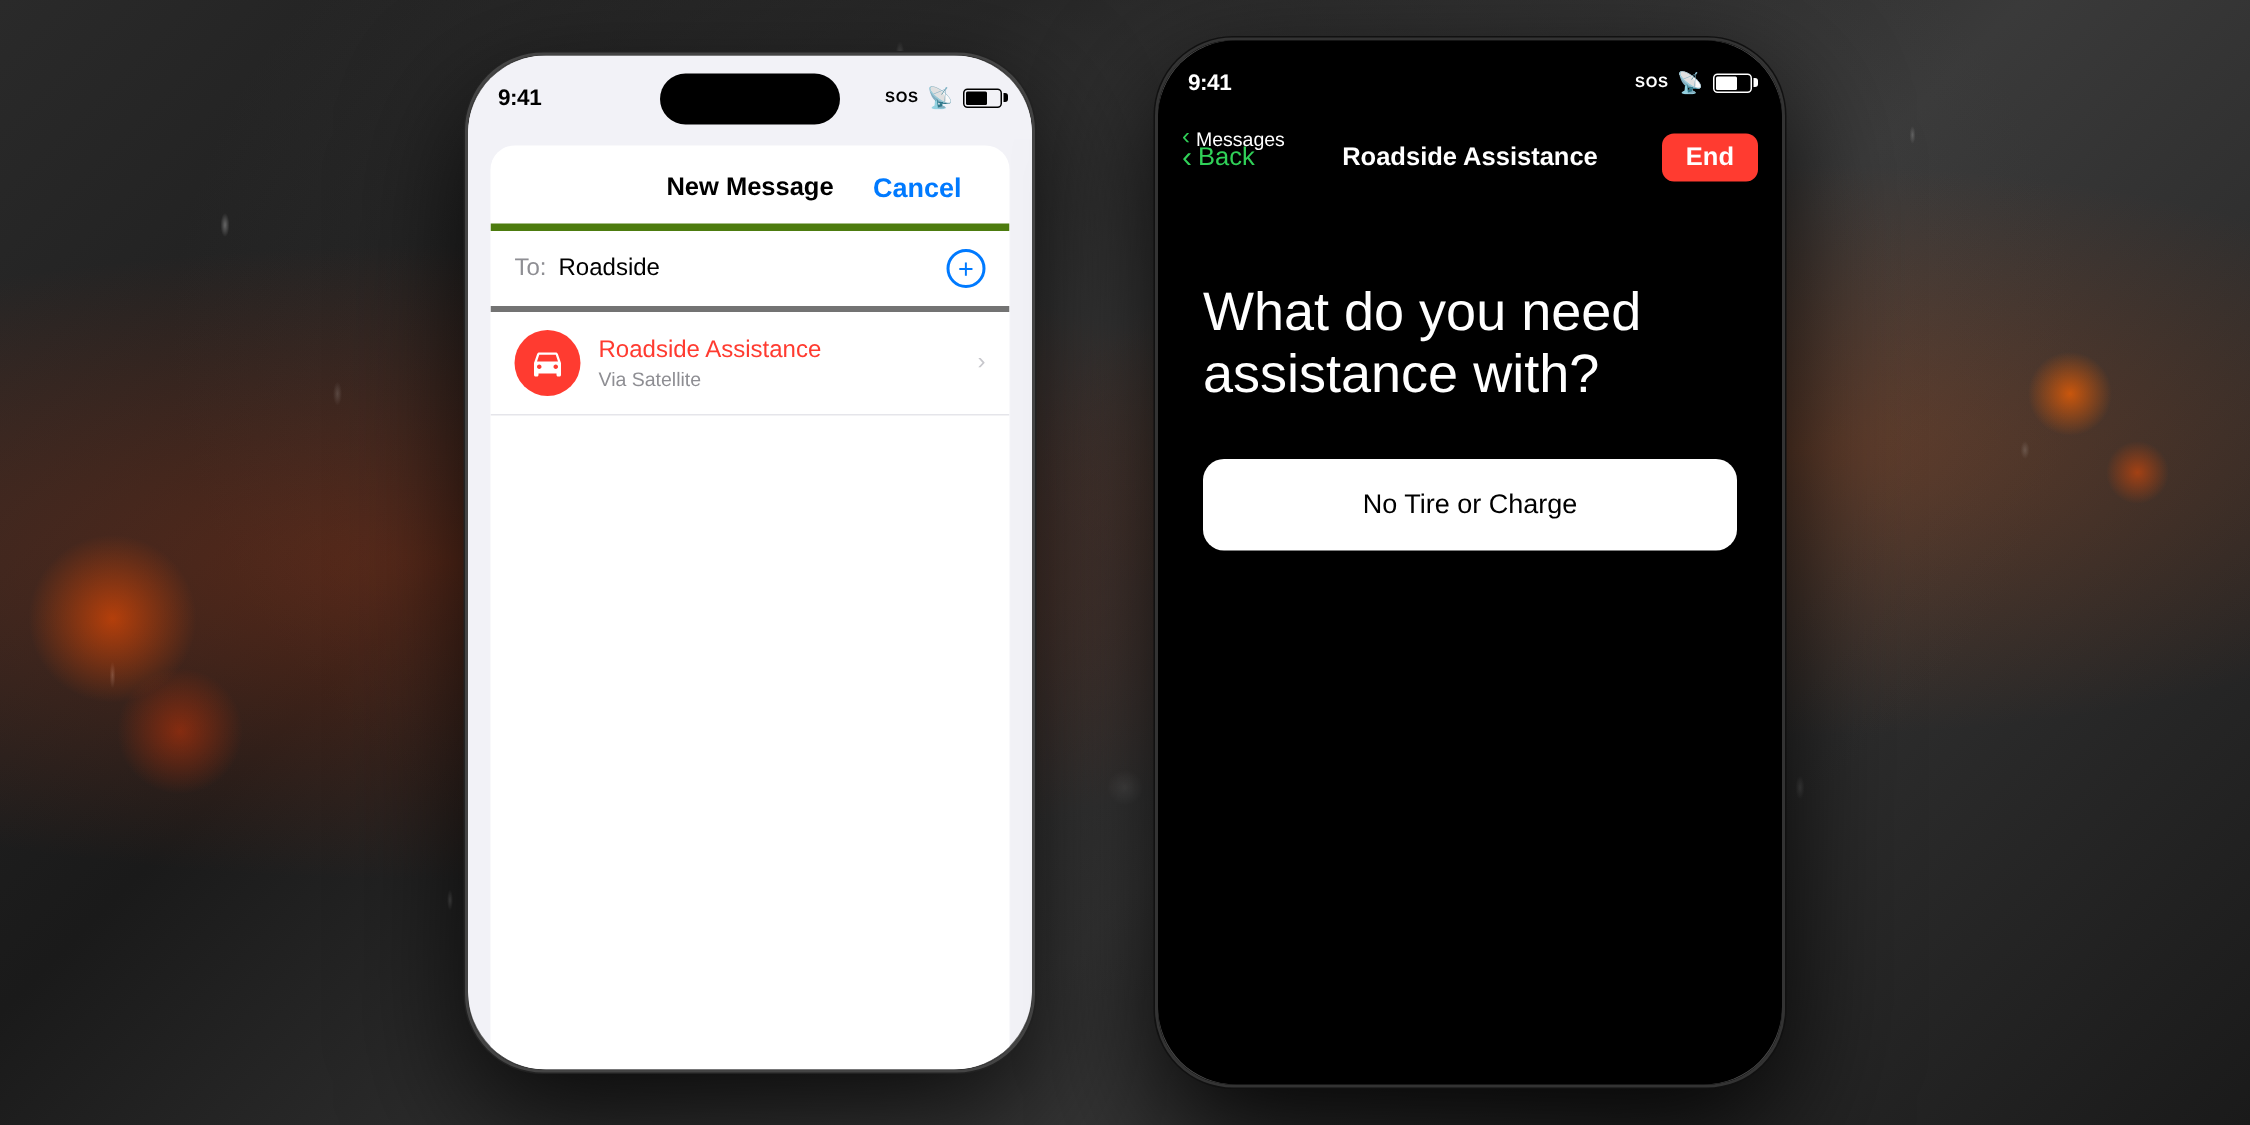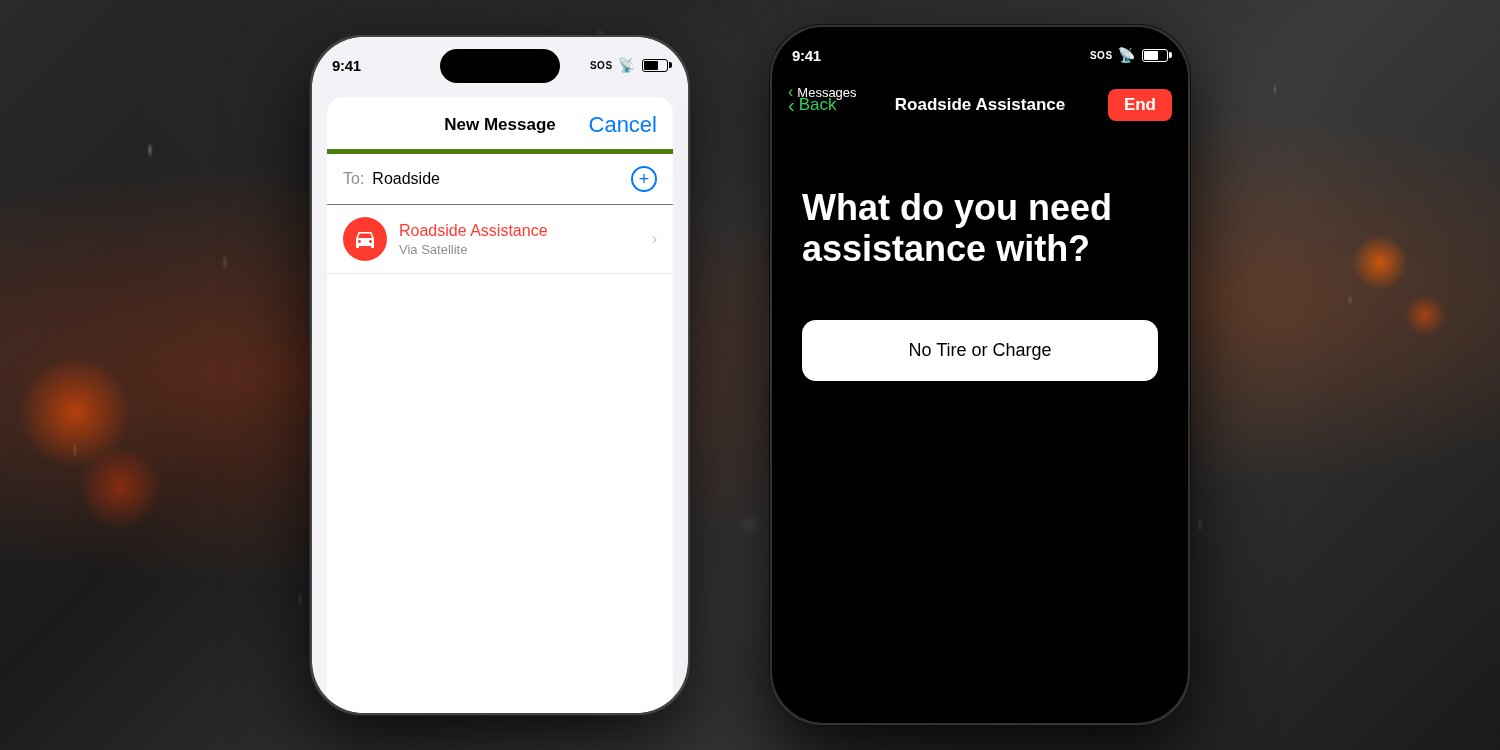--- a/index.html
+++ b/index.html
@@ -207,31 +207,31 @@
     }
 
     .sheet-title {
       font-size: 17px;
       font-weight: 600;
       color: #000;
     }
 
     .sheet-cancel {
       position: absolute;
-      right: 16px;
-      font-size: 22px;
+      right: 32px;
+      font-size: 18px;
       color: #007aff;
-      font-weight: 400;
+      font-weight: 700;
     }
 
     .to-field {
       display: flex;
       align-items: center;
       padding: 12px 16px;
-      border-bottom: 1px solid #737373;
+      border-bottom: 4px solid #737373;
       gap: 8px;
     }
 
     .to-label {
       font-size: 16px;
       color: #8e8e93;
     }
 
     .to-value {
       font-size: 16px;
@@ -388,24 +388,24 @@
       left: 0;
       right: 0;
       bottom: 0;
       padding: 30px 30px 20px;
       display: flex;
       flex-direction: column;
     }
 
     .assistance-question {
       font-size: 36px;
-      font-weight: 700;
+      font-weight: 400;
       color: #fff;
       line-height: 1.15;
-      margin-bottom: 50px;
+      margin-bottom: 36px;
     }
 
     .assistance-options {
       display: flex;
       flex-direction: column;
       gap: 14px;
     }
 
     .option-btn {
       background: #fff;

